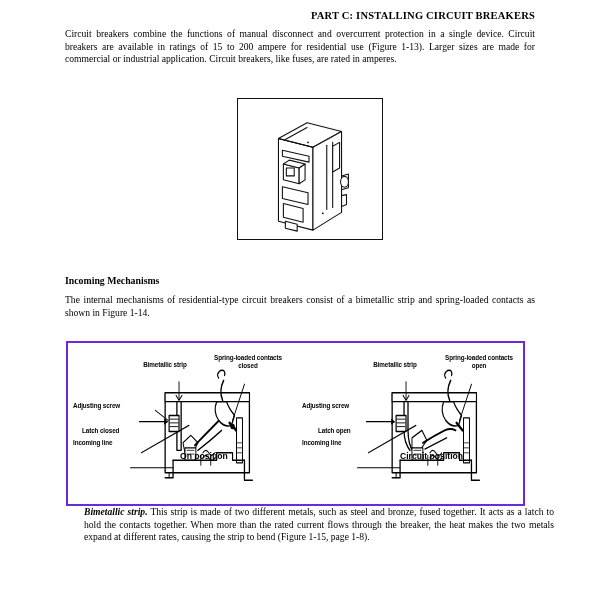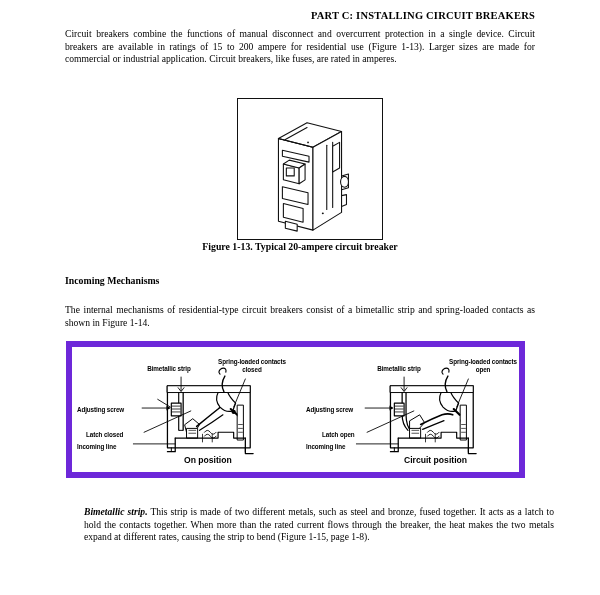--- a/index.html
+++ b/index.html
@@ -40,21 +40,21 @@
     text-align: justify;
     text-justify: inter-word;
   }
   .para-1 { top: 28px; }
   .section-head {
     position: absolute;
     left: 65px; top: 275px;
     font-weight: bold;
     font-size: 9.8px;
   }
-  .para-2 { top: 304px; }
+  .para-2 { top: 294px; }
   .para-3 { top: 506px; margin-left: 19px; }
   .lead-in {
     font-weight: bold;
     font-style: italic;
   }
 
   
   .fig13-box {
     position: absolute;
     left: 237px; top: 98px;
@@ -75,22 +75,22 @@
     font-weight: bold;
     font-size: 9.8px;
   }
   .cap13 { top: 241px; }
   .cap14 { top: 470px; }
 
   
   .fig14-frame {
     position: absolute;
     left: 66px; top: 341px;
-    width: 459px; height: 137px;
-    border: 6px solid #6d28d9;
+    width: 459px; height: 165px;
+    border: 2px solid #6d28d9;
     background: #fff;
     box-sizing: border-box;
     overflow: hidden;
   }
   .fig14-art {
     position: absolute;
     left: 0; top: 0;
     width: 100%; height: 100%;
   }
   .dlabel {
@@ -153,21 +153,20 @@
 
         <path d="M48 41 L70 29"></path>
         <path d="M76 49 L41 40"></path>
 
         <circle cx="86" cy="116" r="1" fill="#111" stroke="none"></circle>
         <circle cx="71" cy="44" r="0.9" fill="#111" stroke="none"></circle>
       </g>
     </svg>
   </div>
 
-  <div class="fig-caption cap13">Figure 1-13.  Typical 20-ampere circuit breaker</div>
 
   <div class="section-head">Incoming Mechanisms</div>
 
   <div class="body-para para-2">The internal mechanisms of residential-type circuit breakers consist of a bimetallic strip and spring-loaded contacts as shown in Figure 1-14.</div>
 
   <div class="fig14-frame">
 
     <svg class="fig14-art" viewBox="0 0 459 129" preserveAspectRatio="none">
       <g fill="none" stroke="#000" stroke-width="1" stroke-linejoin="round" stroke-linecap="round">
 

